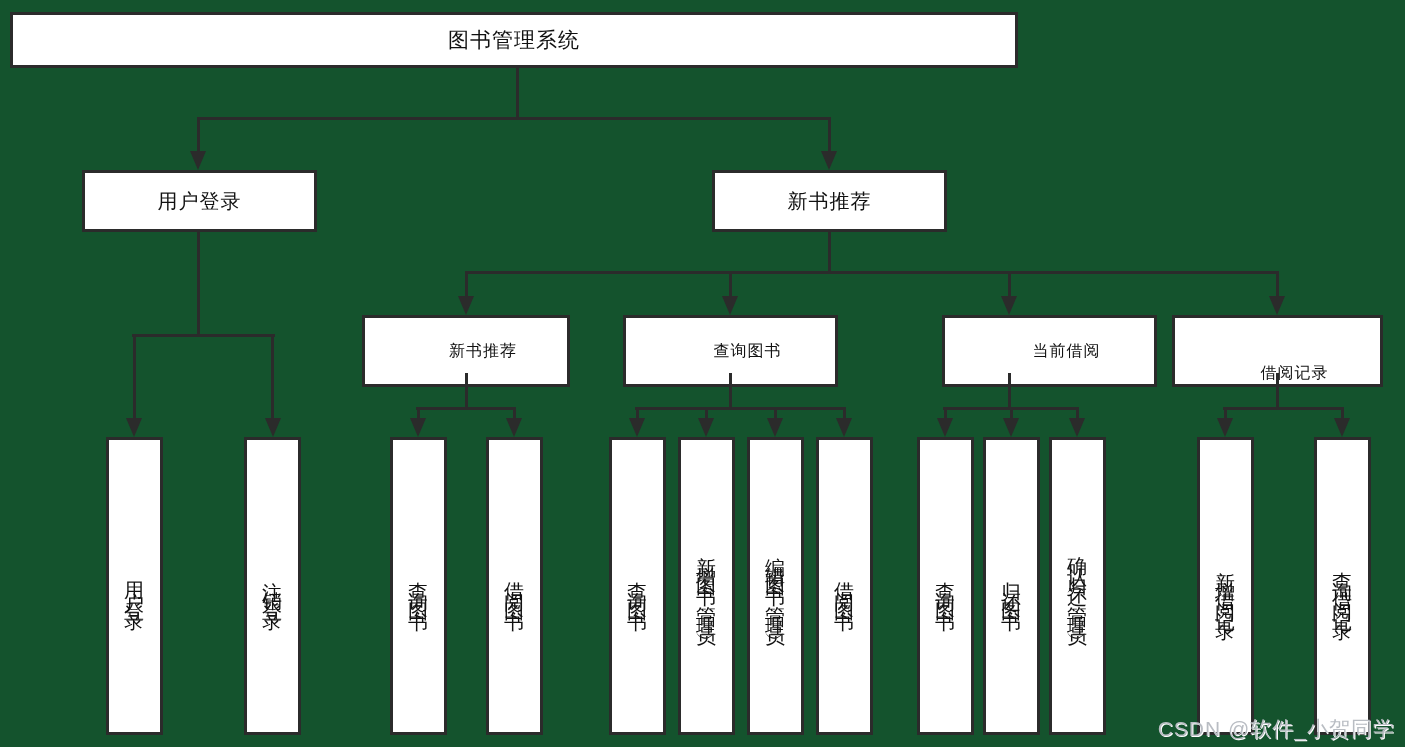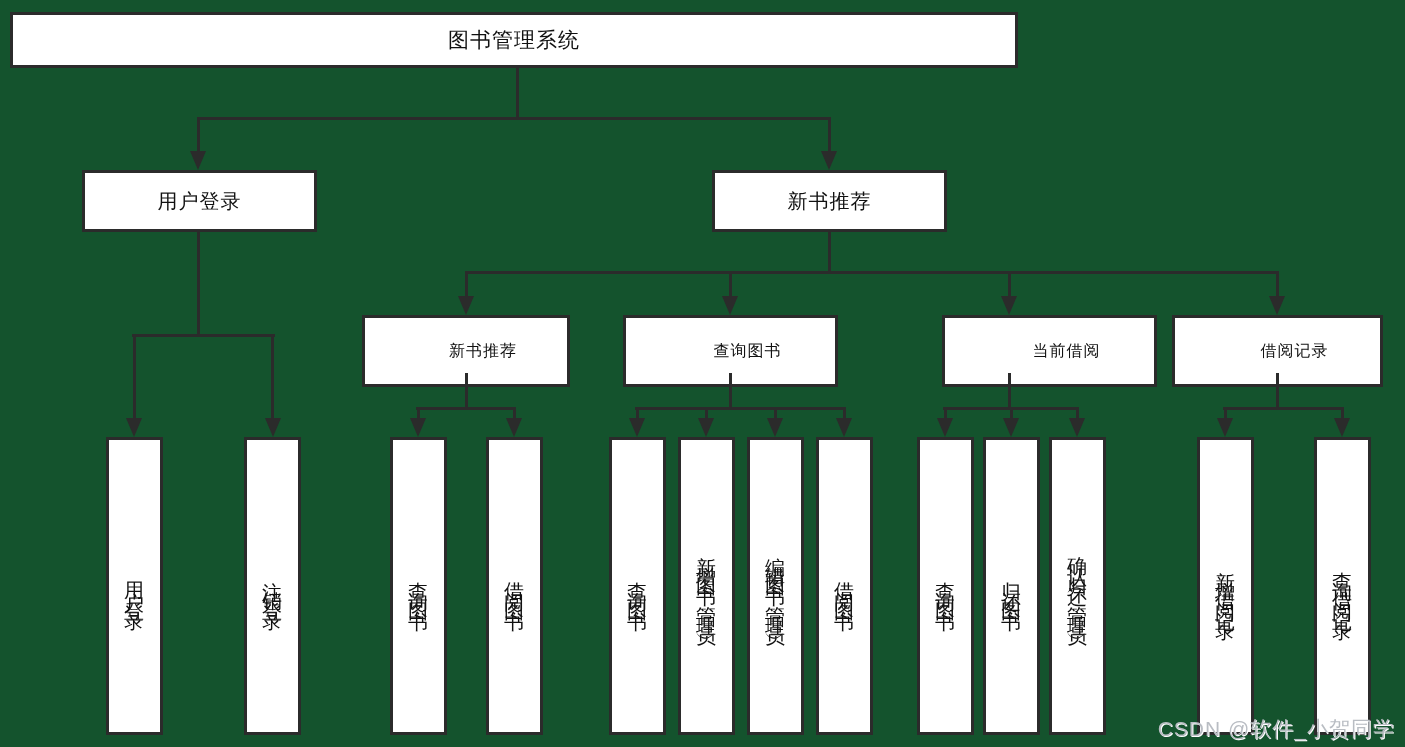--- a/index.html
+++ b/index.html
@@ -72,21 +72,21 @@
 
   <div class="node l3" style="left:362px; top:315px; width:208px;">
     <span>新书推荐</span>
   </div>
   <div class="node l3" style="left:623px; top:315px; width:215px;">
     <span>查询图书</span>
   </div>
   <div class="node l3" style="left:942px; top:315px; width:215px;">
     <span>当前借阅</span>
   </div>
-  <div class="node l3" style="left:1172px; top:315px; width:211px;">
+  <div class="node l3" style="left:1172px; top:315px; width:211px;align-items:flex-end;">
     <span>借阅记录</span>
   </div>
 
   <div class="node leaf" style="left:106px;">
     <span class="vtext">用户登录</span>
   </div>
   <div class="node leaf" style="left:244px;">
     <span class="vtext">注销登录</span>
   </div>
 

